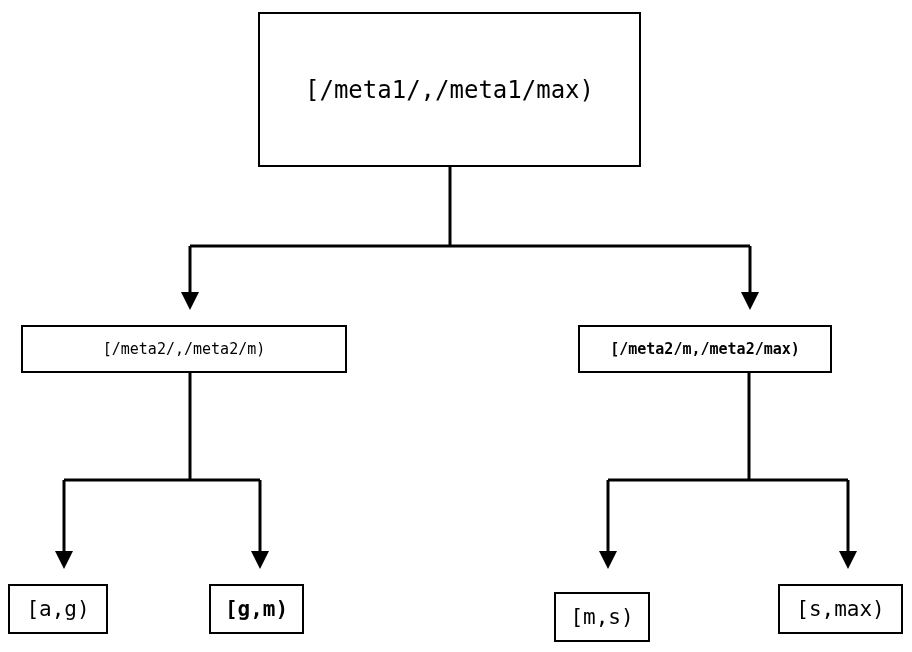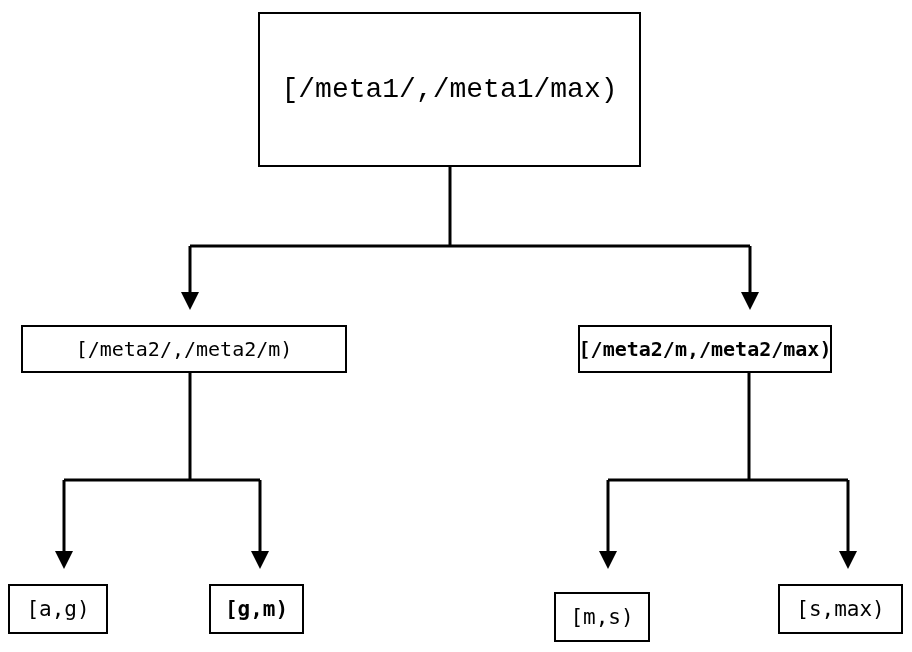--- a/index.html
+++ b/index.html
@@ -33,25 +33,24 @@
     border: 2px solid #000000;
     background: #ffffff;
     display: flex;
     align-items: center;
     justify-content: center;
     color: #000000;
     white-space: pre;
     letter-spacing: 0px;
   }
   .node-root {
-    font-size: 28px;
-    font-family: Liberation Mono, monospace;
+    font-size: 24px;
   }
   .node-mid {
-    font-size: 20px;
+    font-size: 15px;
   }
   .node-leaf {
     font-size: 21px;
   }
   .node-label {
     display: block;
     line-height: 1;
   }
 </style>
 </head>

